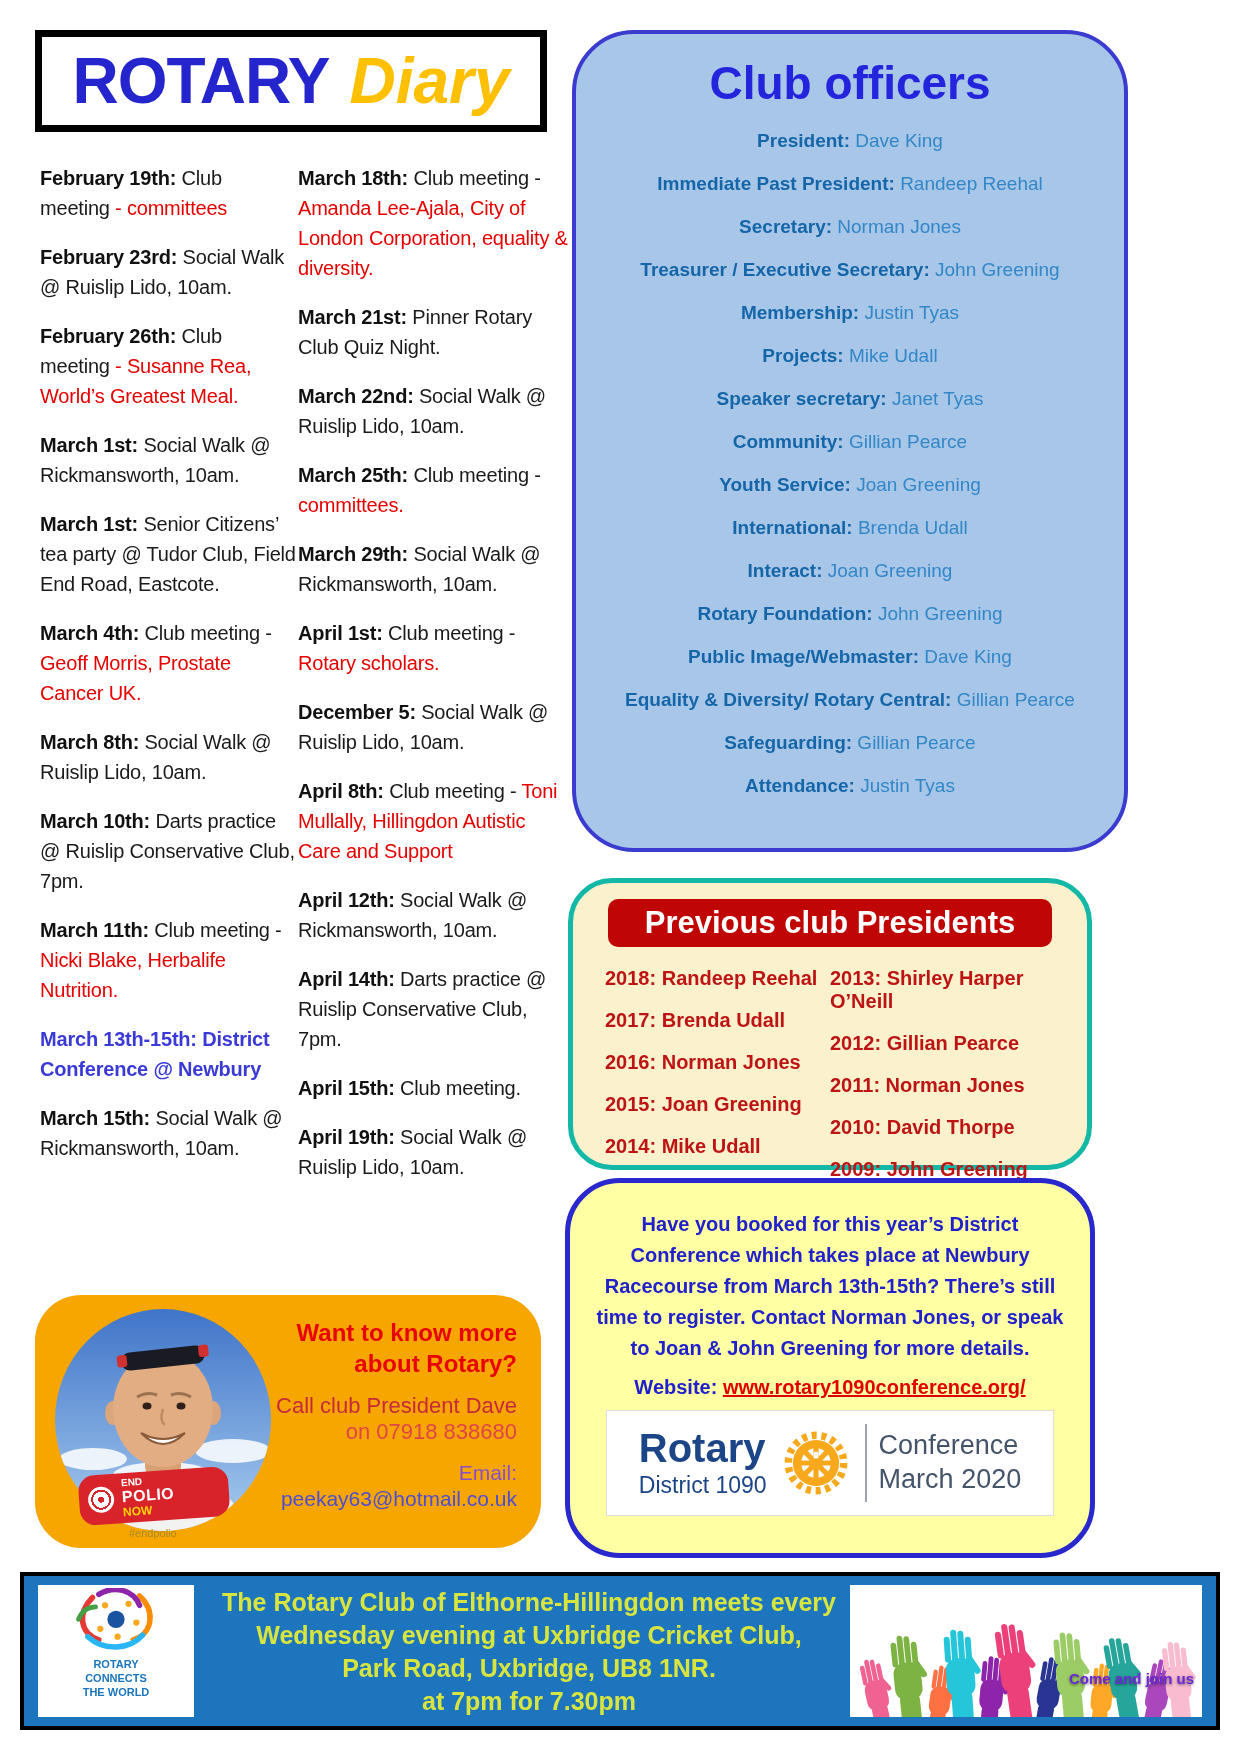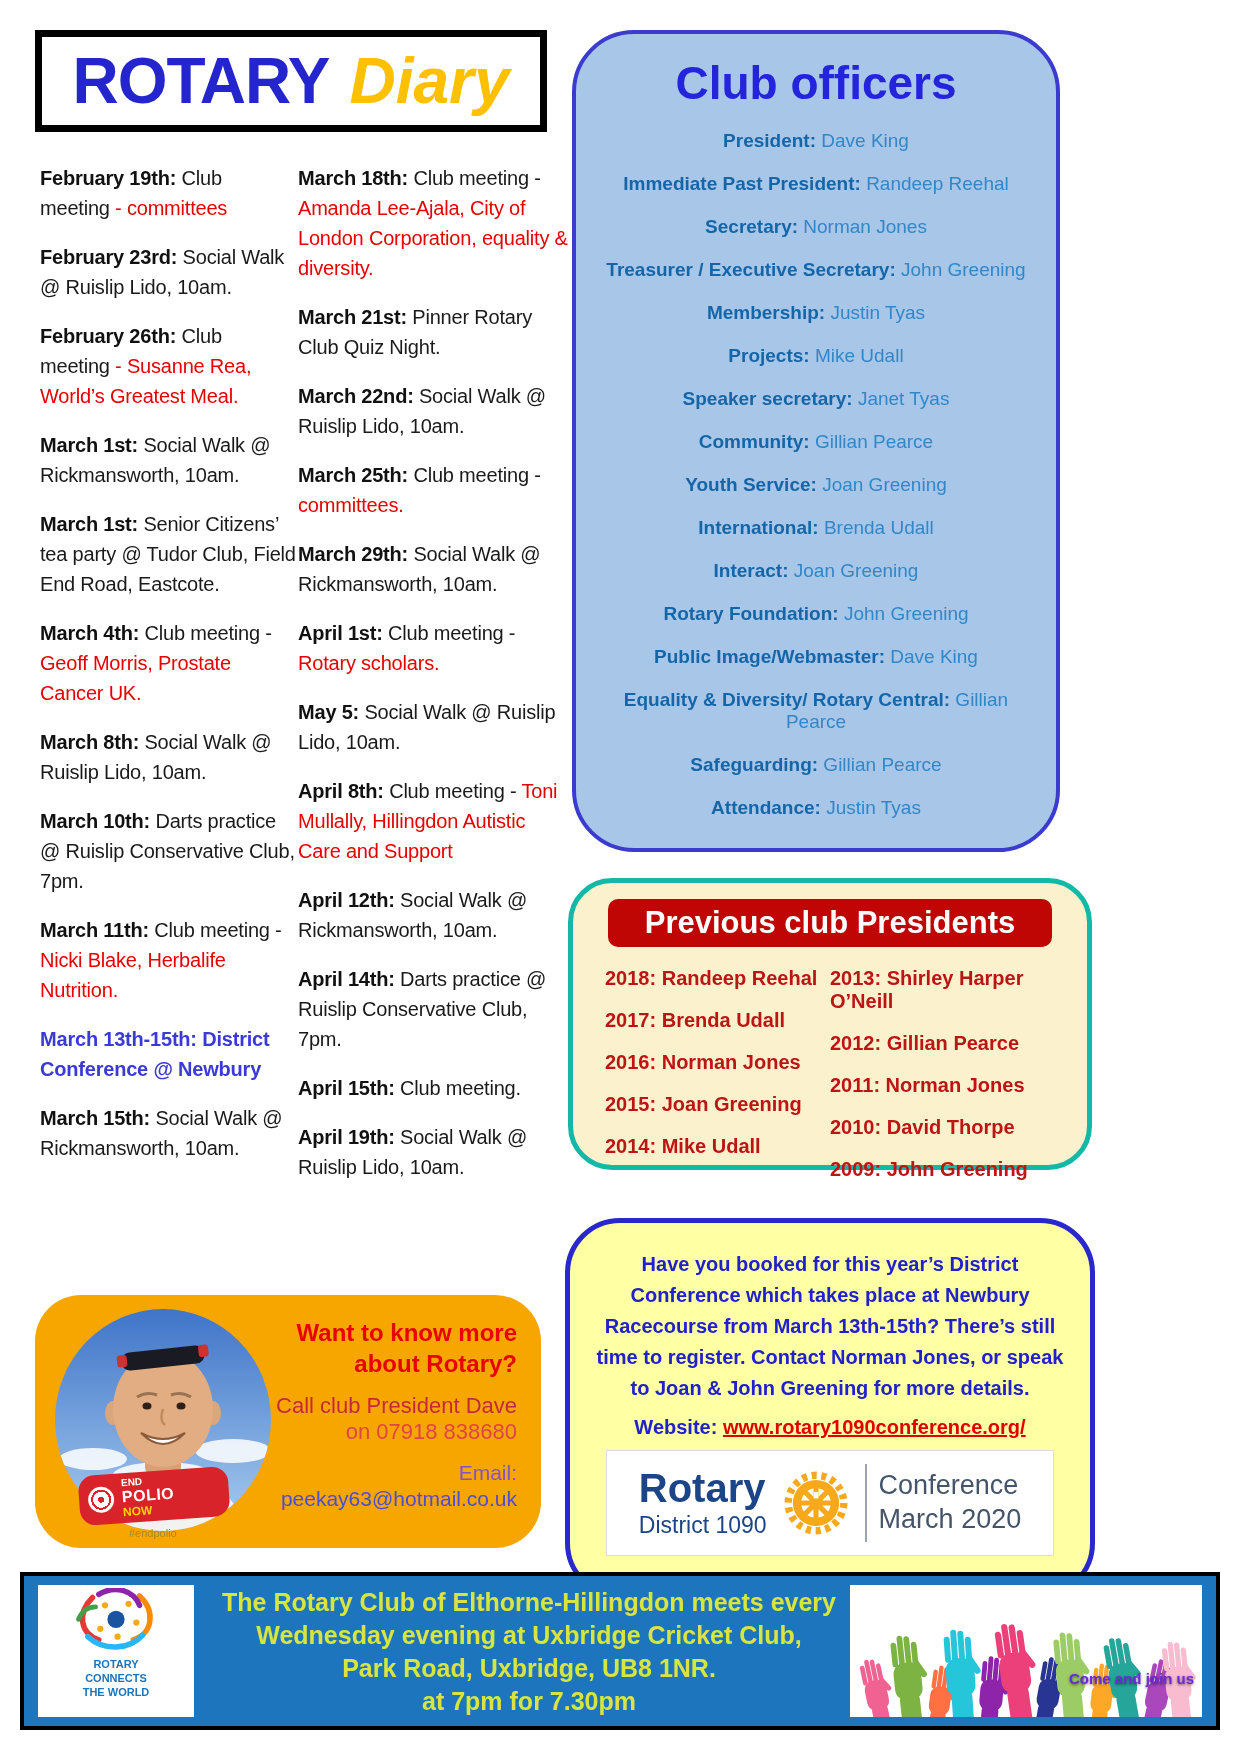--- a/index.html
+++ b/index.html
@@ -17,21 +17,21 @@
   .diary-col { position:absolute; top:163px; font-size:20px; line-height:30px;
                letter-spacing:-0.2px; color:#1a1a1a; }
   #diary-col1 { left:40px;  width:256px; }
   #diary-col2 { left:298px; width:270px; }
   .diary-entry { margin:0 0 19px; }
   .seg-date  { font-weight:bold; color:#111; }
   .seg-red   { font-weight:normal; color:#e60000; }
   .seg-blue  { font-weight:bold; color:#3a3ad6; }
 
   
-  .officers { position:absolute; left:572px; top:30px; width:488px; height:822px;
+  .officers { position:absolute; left:572px; top:30px; width:556px; height:822px;
               background:#a8c6e8; border:4px solid #3b3bd0; border-radius:62px;
               box-sizing:border-box; text-align:center; padding:22px 16px 0; }
   .officers-title { font-size:46px; font-weight:bold; color:#2424dd; margin-bottom:20px; }
   .officer-row   { font-size:19px; margin-bottom:21px; }
   .officer-label { font-weight:bold; color:#1566a8; }
   .officer-value { color:#3287c8; }
 
   
   .presidents { position:absolute; left:568px; top:878px; width:524px; height:292px;
                 background:#fcf1cd; border:5px solid #14b8a6; border-radius:44px;
@@ -39,21 +39,21 @@
   .presidents-title { width:444px; height:48px; background:#c00505; border-radius:10px;
                       margin:16px auto 20px; color:#fff; font-size:31px; font-weight:bold;
                       line-height:48px; text-align:center; }
   .presidents-cols { display:flex; padding:0 32px; }
   .presidents-col  { flex:1; }
   .president-row   { font-size:20px; font-weight:bold; color:#bd1414; margin-bottom:19px; }
 
   
   .conference { position:absolute; left:565px; top:1178px; width:530px; height:380px;
                 background:#ffffa3; border:5px solid #2828cc; border-radius:55px;
-                box-sizing:border-box; text-align:center; padding:26px 26px 0;margin-top:40px; }
+                box-sizing:border-box; text-align:center; padding:26px 26px 0; }
   .conference-text { color:#2020cc; font-weight:bold; font-size:20px; line-height:31px; }
   .website-line  { margin-top:12px; font-size:20px; font-weight:bold; }
   .website-label { color:#2020cc; }
   .website-link  { color:#e00000; text-decoration:underline; cursor:pointer; }
   .conf-logo { width:446px; height:104px; background:#fff; margin:12px auto 0;
                display:flex; align-items:center; justify-content:center; gap:12px;
                box-shadow:0 0 0 1px #ddd; }
   .brand-col { text-align:left; }
   .brand-rotary   { font-size:40px; font-weight:bold; color:#1c4587; line-height:1; }
   .brand-district { font-size:23px; color:#1c4587; margin-top:4px; }
@@ -121,21 +121,21 @@
       <p class="diary-entry"><span class="seg-blue">March 13th-15th: District Conference @ Newbury</span></p>
       <p class="diary-entry"><span class="seg-date">March 15th:</span><span class="seg-plain"> Social Walk @ Rickmansworth, 10am.</span></p>
     </div>
   <div class="diary-col" id="diary-col2">
       <p class="diary-entry"><span class="seg-date">March 18th:</span><span class="seg-plain"> Club meeting - </span><span class="seg-red">Amanda Lee-Ajala, City of London Corporation, equality &amp; diversity.</span></p>
       <p class="diary-entry"><span class="seg-date">March 21st:</span><span class="seg-plain"> Pinner Rotary Club Quiz Night.</span></p>
       <p class="diary-entry"><span class="seg-date">March 22nd:</span><span class="seg-plain"> Social Walk @ Ruislip Lido, 10am.</span></p>
       <p class="diary-entry"><span class="seg-date">March 25th:</span><span class="seg-plain"> Club meeting - </span><span class="seg-red">committees.</span></p>
       <p class="diary-entry"><span class="seg-date">March 29th:</span><span class="seg-plain"> Social Walk @ Rickmansworth, 10am.</span></p>
       <p class="diary-entry"><span class="seg-date">April 1st:</span><span class="seg-plain"> Club meeting - </span><span class="seg-red">Rotary scholars.</span></p>
-      <p class="diary-entry"><span class="seg-date">May 5:</span><span class="seg-plain"> Social Walk @ Ruislip Lido, 10am.</span></p>
+      <p class="diary-entry"><span class="seg-date">December 5:</span><span class="seg-plain"> Social Walk @ Ruislip Lido, 10am.</span></p>
       <p class="diary-entry"><span class="seg-date">April 8th:</span><span class="seg-plain"> Club meeting - </span><span class="seg-red">Toni Mullally, Hillingdon Autistic Care and Support</span></p>
       <p class="diary-entry"><span class="seg-date">April 12th:</span><span class="seg-plain"> Social Walk @ Rickmansworth, 10am.</span></p>
       <p class="diary-entry"><span class="seg-date">April 14th:</span><span class="seg-plain"> Darts practice @ Ruislip Conservative Club, 7pm.</span></p>
       <p class="diary-entry"><span class="seg-date">April 15th:</span><span class="seg-plain"> Club meeting.</span></p>
       <p class="diary-entry"><span class="seg-date">April 19th:</span><span class="seg-plain"> Social Walk @ Ruislip Lido, 10am.</span></p>
     </div>
 
   <div class="officers">
     <div class="officers-title">Club officers</div>
     <div id="officers-list">

